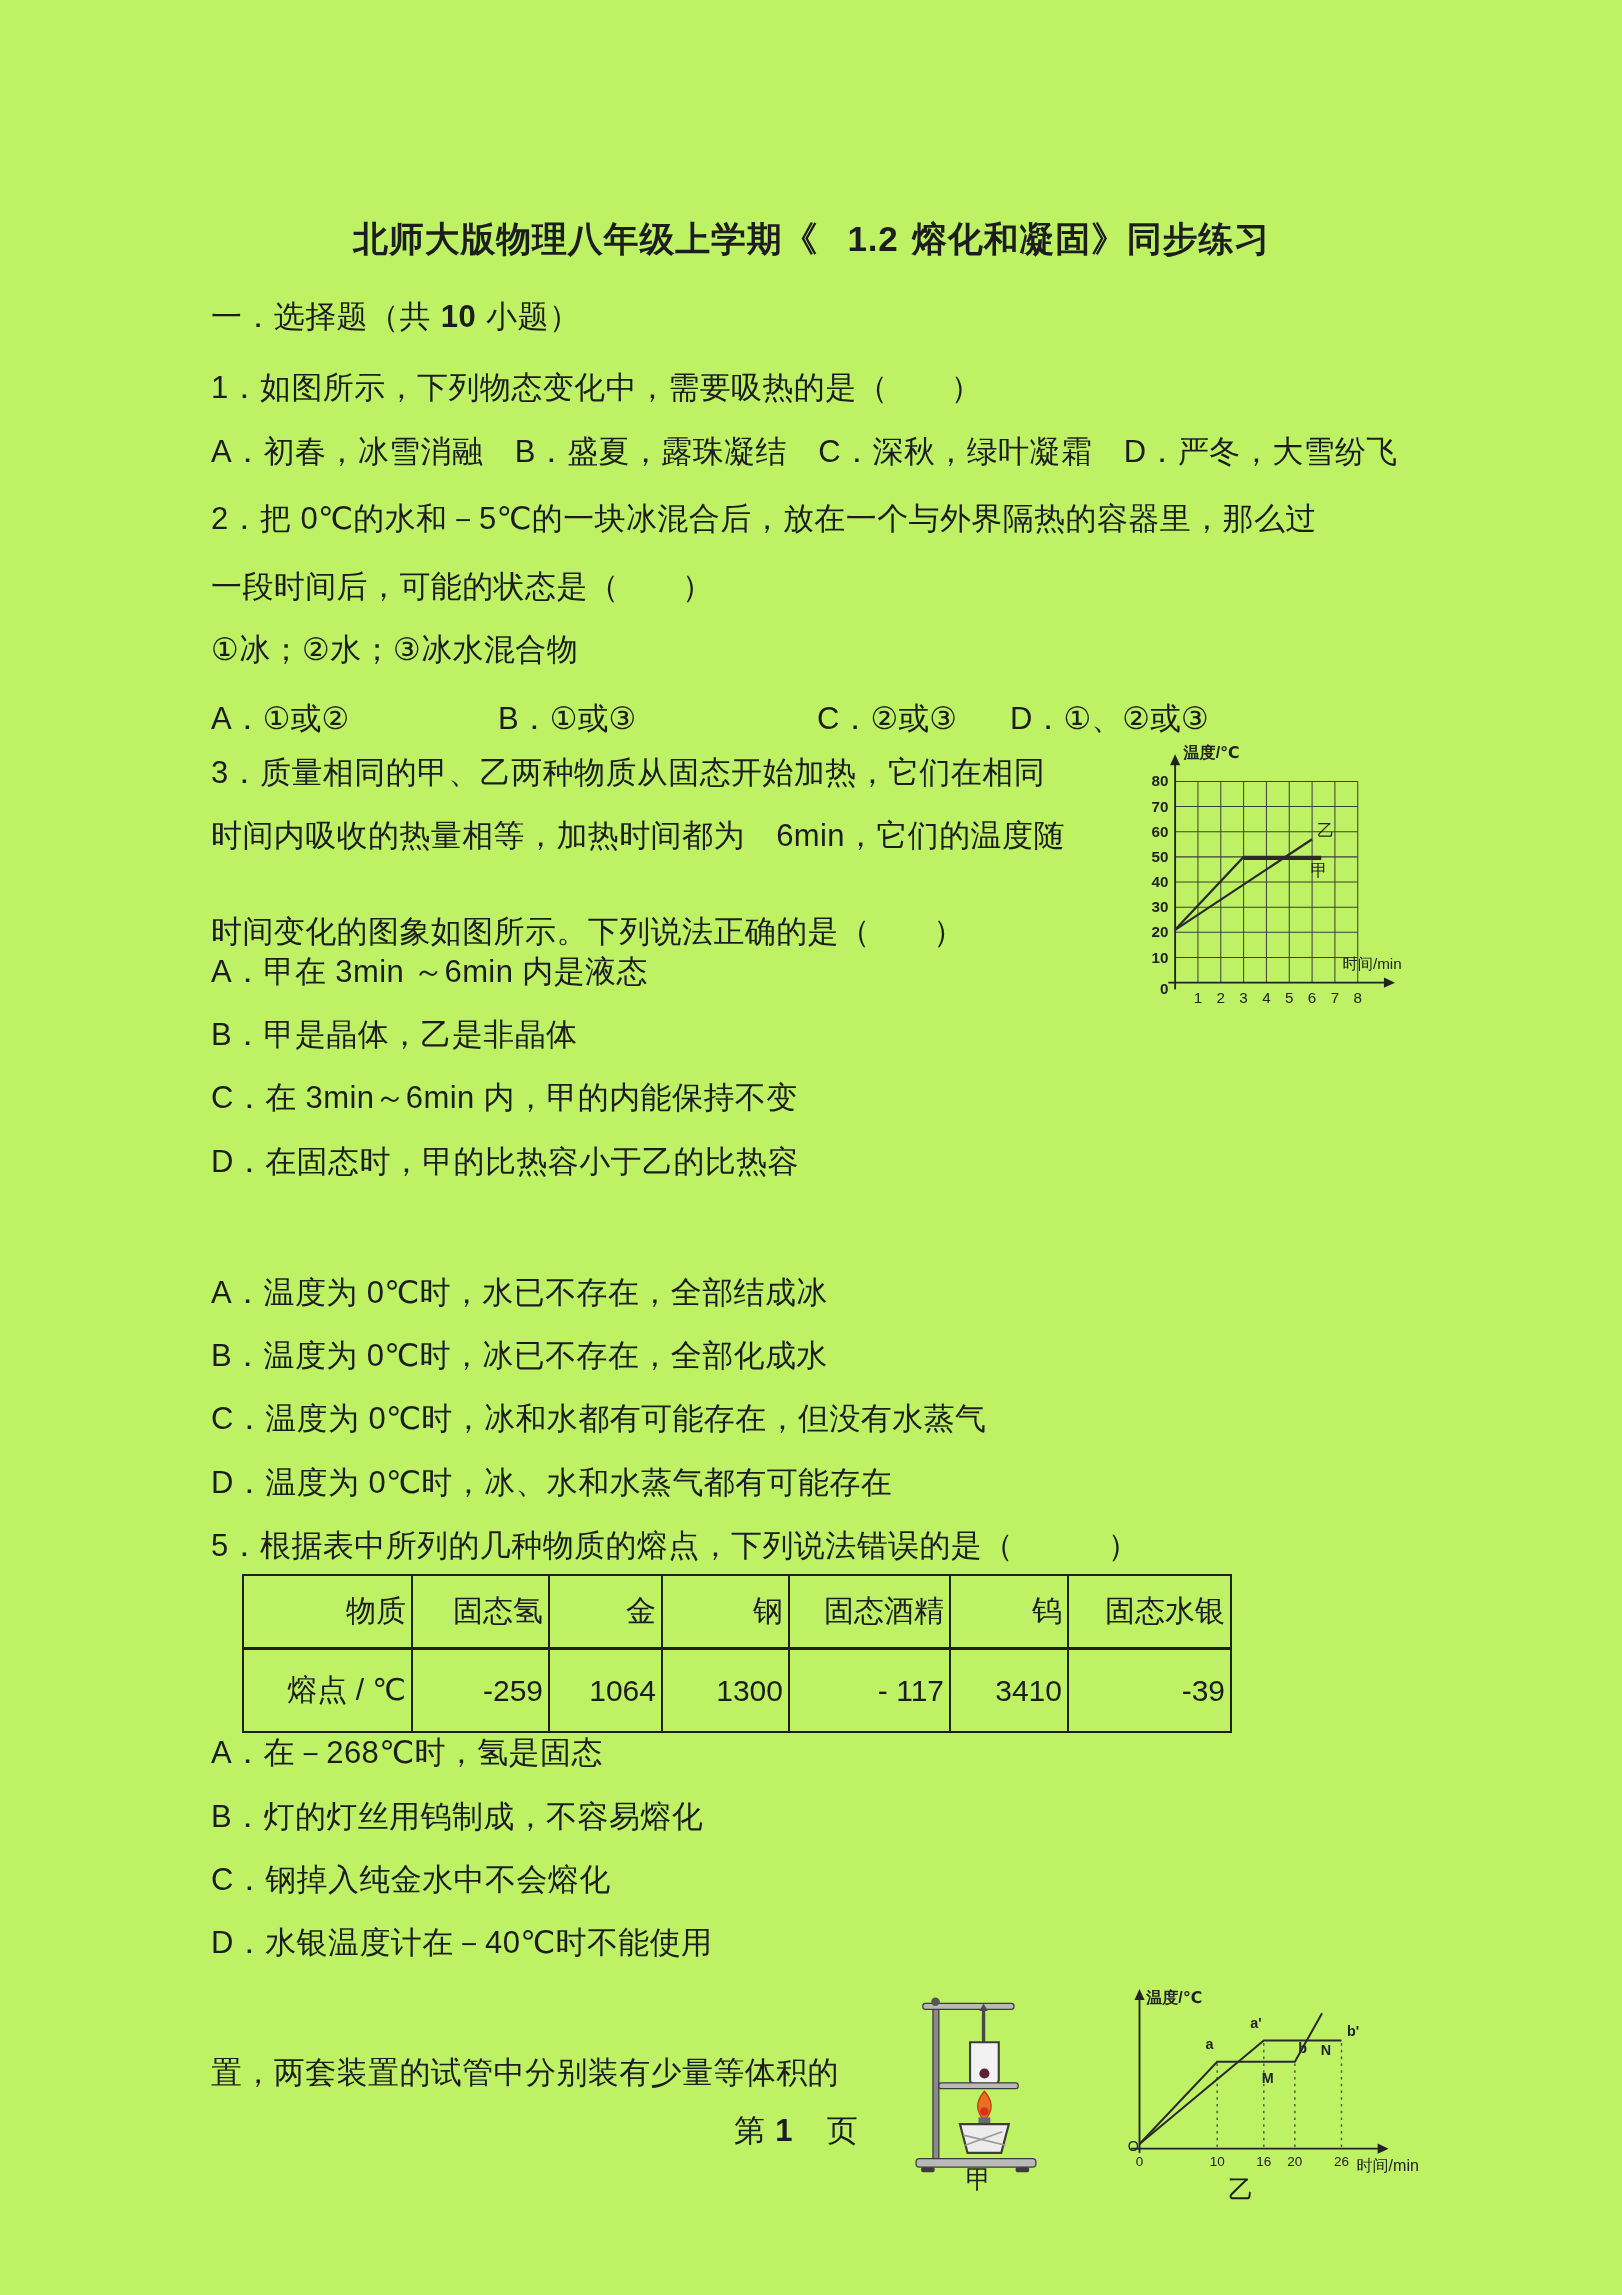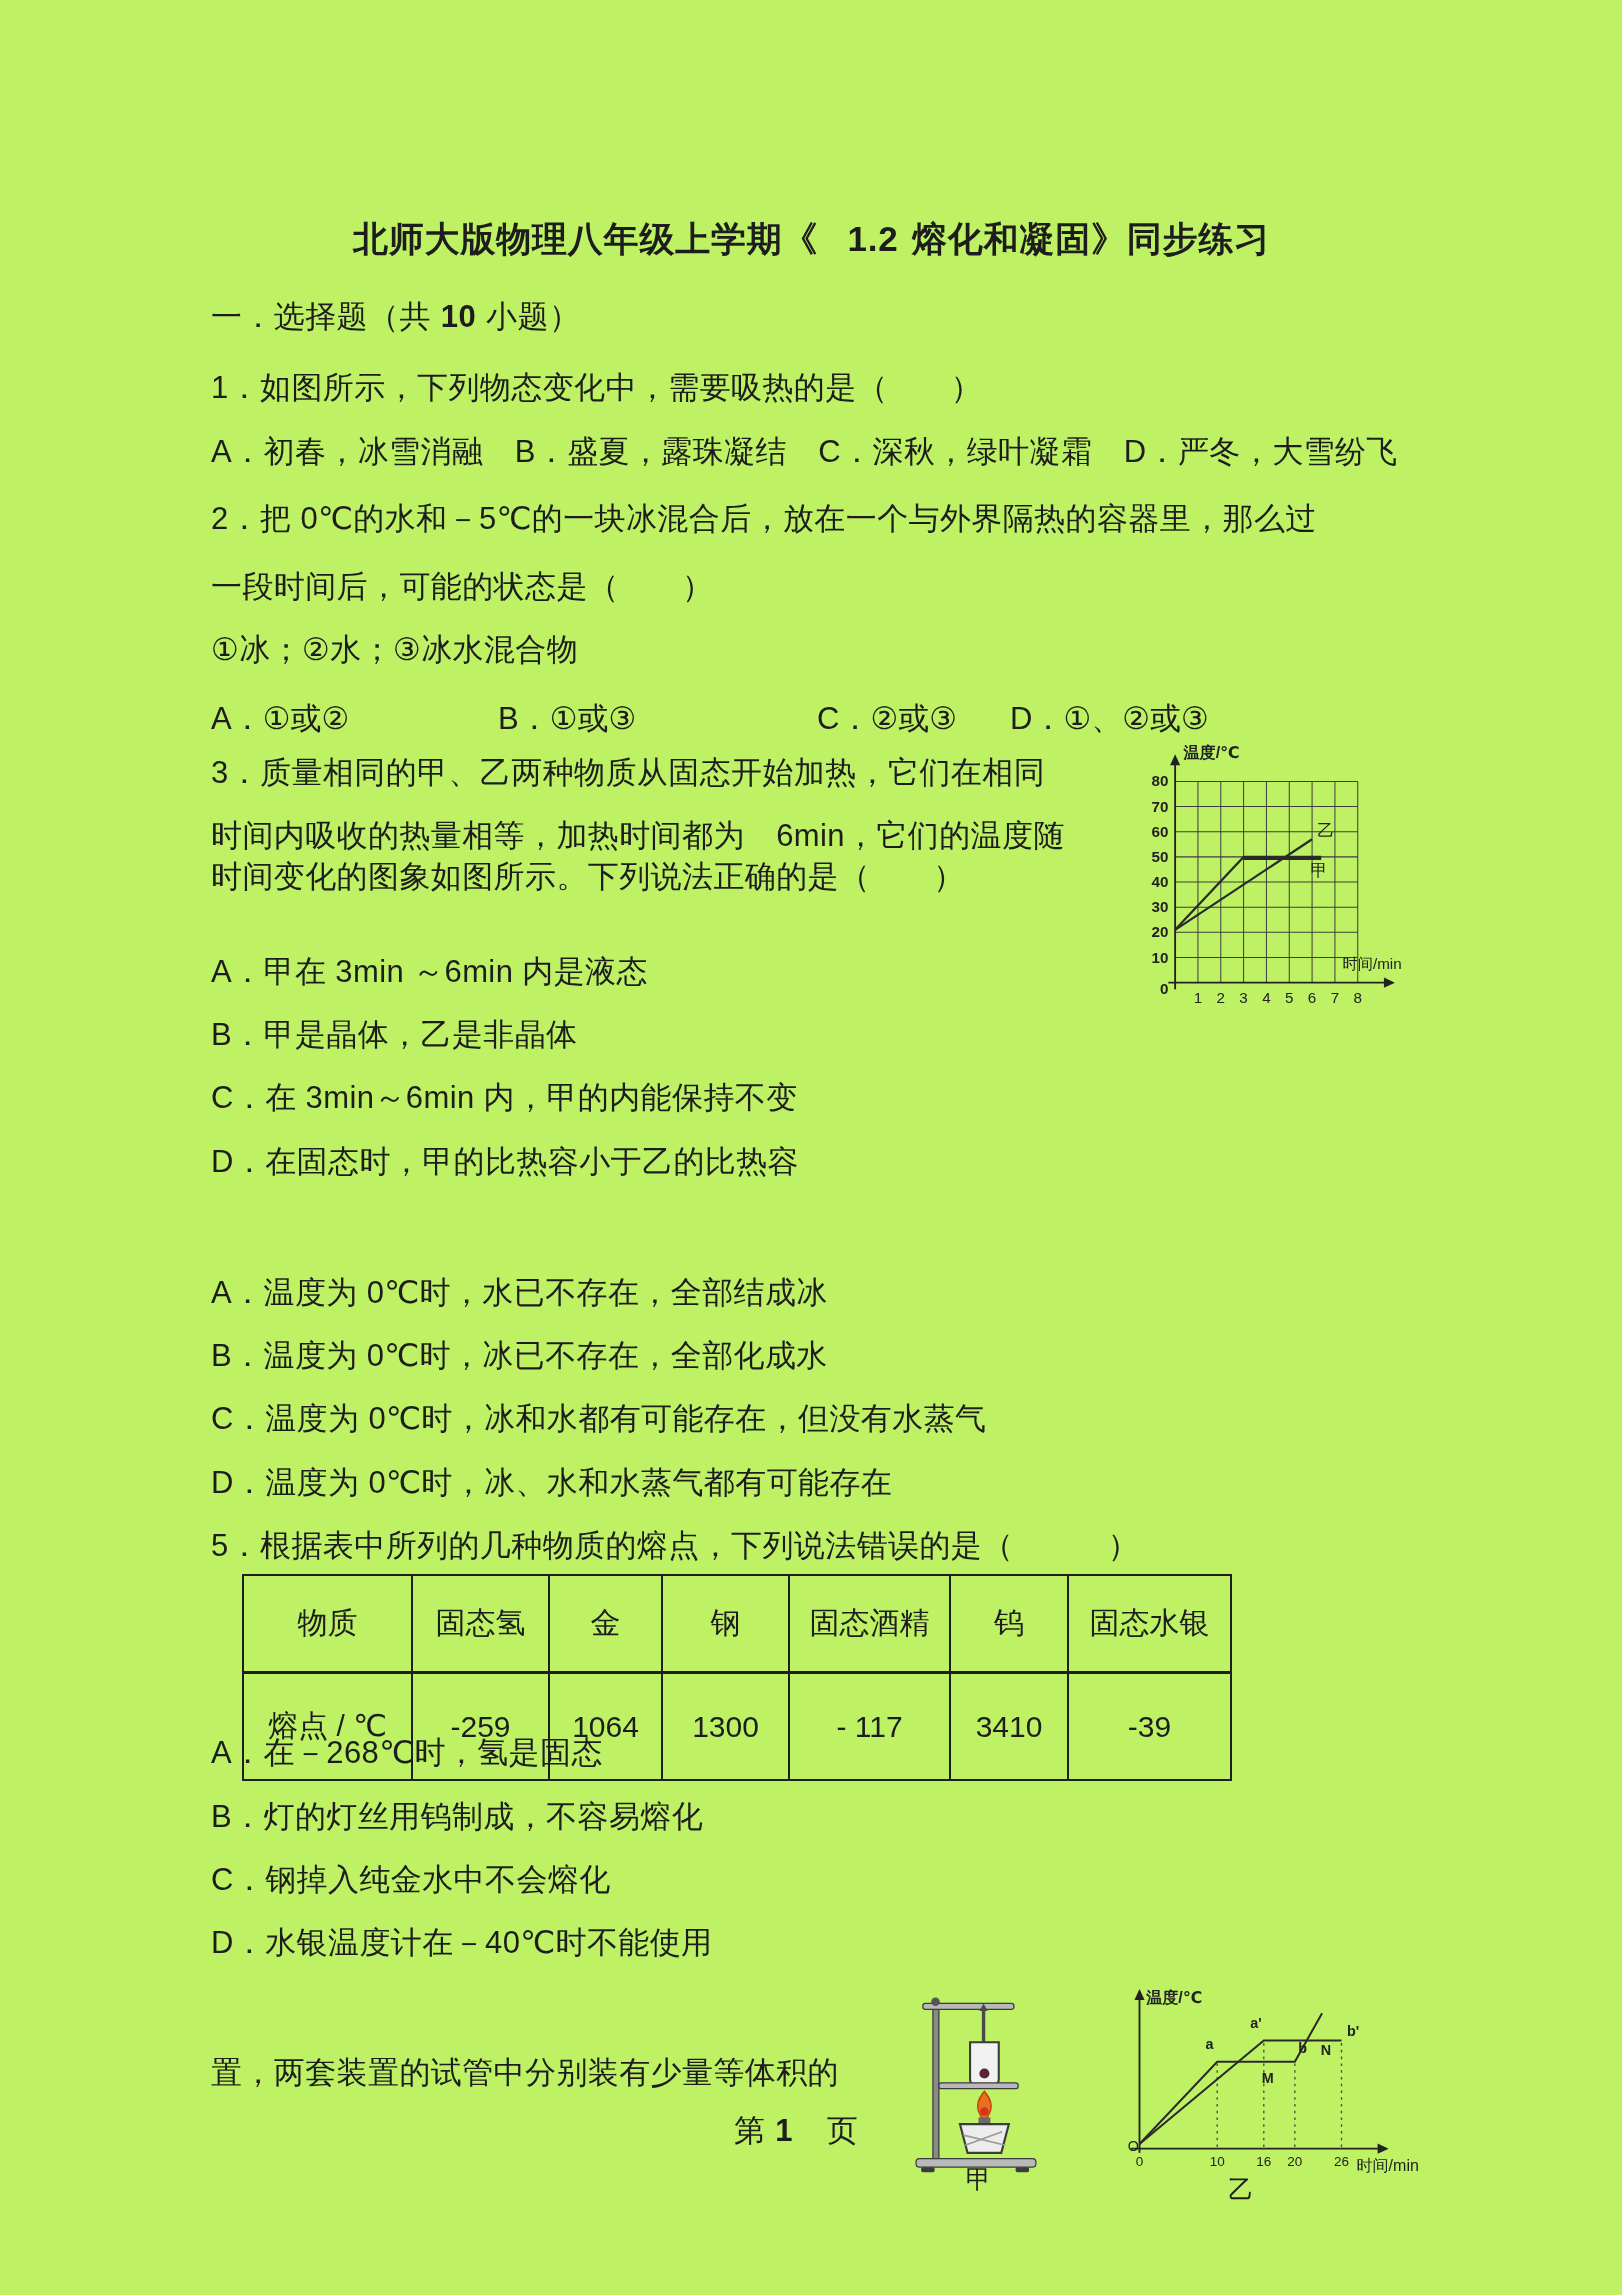--- a/index.html
+++ b/index.html
@@ -9,21 +9,21 @@
              font-family:"Liberation Serif","DejaVu Serif",serif;
              font-size:35px;font-weight:600;letter-spacing:0.8px;white-space:nowrap;}
   .doc-title .hl{font-weight:bold;margin:0 13.5px 0 29px;font-family:"Liberation Sans","DejaVu Sans",sans-serif;}
   .line{position:absolute;left:211px;font-size:31px;line-height:1.25;letter-spacing:0.4px;white-space:nowrap;}
   .b{font-weight:bold;}
   .sp-l{margin-left:10px;} .sp-r{margin-right:10px;}
   .optrow{position:absolute;left:211px;width:1183px;height:42px;}
   .optrow span{position:absolute;top:3px;font-size:31px;white-space:nowrap;}
   table.melt{position:absolute;left:242px;top:1574px;border-collapse:collapse;table-layout:fixed;
              font-size:30px;color:#1d1d1d;}
-  table.melt td{border:2.1px solid #1f1f1f;text-align:center;vertical-align:middle;padding:12px 5px;}
+  table.melt td{border:2.1px solid #1f1f1f;text-align:right;vertical-align:middle;padding:0 5px;}
   table.melt tr.hdr td{height:71px;border-bottom-width:3.4px;}
   table.melt tr.val td{height:81px;}
   .figure{position:absolute;}
   .footer{position:absolute;left:734px;top:2110px;font-size:31px;letter-spacing:1.7px;white-space:nowrap;}
   .footer .num{font-weight:bold;margin:0 8.5px;}
   .footer .post{margin-left:24px;}
   svg text{font-family:"Liberation Sans","DejaVu Sans",sans-serif;}
 </style>
 </head>
 <body>
@@ -46,21 +46,21 @@
   <div class="line" style="top:631px">①冰；②水；③冰水混合物</div>
   <div class="optrow" style="top:695px">
     <span style="left:0px">A．①或②</span>
     <span style="left:287px">B．①或③</span>
     <span style="left:606px">C．②或③</span>
     <span style="left:799px">D．①、②或③</span>
   </div>
 
   <div class="line" style="top:754px">3．质量相同的甲、乙两种物质从固态开始加热，它们在相同</div>
   <div class="line" style="top:817px">时间内吸收的热量相等，加热时间都为　6min，它们的温度随</div>
-  <div class="line" style="top:858px">时间变化的图象如图所示。下列说法正确的是（　　）</div>
+  <div class="line" style="top:913px">时间变化的图象如图所示。下列说法正确的是（　　）</div>
 
   <div class="figure" style="left:1131px;top:729px">
     <svg id="chart1" width="292" height="279" viewBox="0 0 345 330">
         <line x1="79" y1="62" x2="79" y2="300" stroke="#3d3d3d" stroke-width="1.2"></line>
         <text x="79" y="324" text-anchor="middle" font-size="18" fill="#222">1</text>
         <line x1="106" y1="62" x2="106" y2="300" stroke="#3d3d3d" stroke-width="1.2"></line>
         <text x="106" y="324" text-anchor="middle" font-size="18" fill="#222">2</text>
         <line x1="133" y1="62" x2="133" y2="300" stroke="#3d3d3d" stroke-width="1.2"></line>
         <text x="133" y="324" text-anchor="middle" font-size="18" fill="#222">3</text>
         <line x1="160" y1="62" x2="160" y2="300" stroke="#3d3d3d" stroke-width="1.2"></line>

